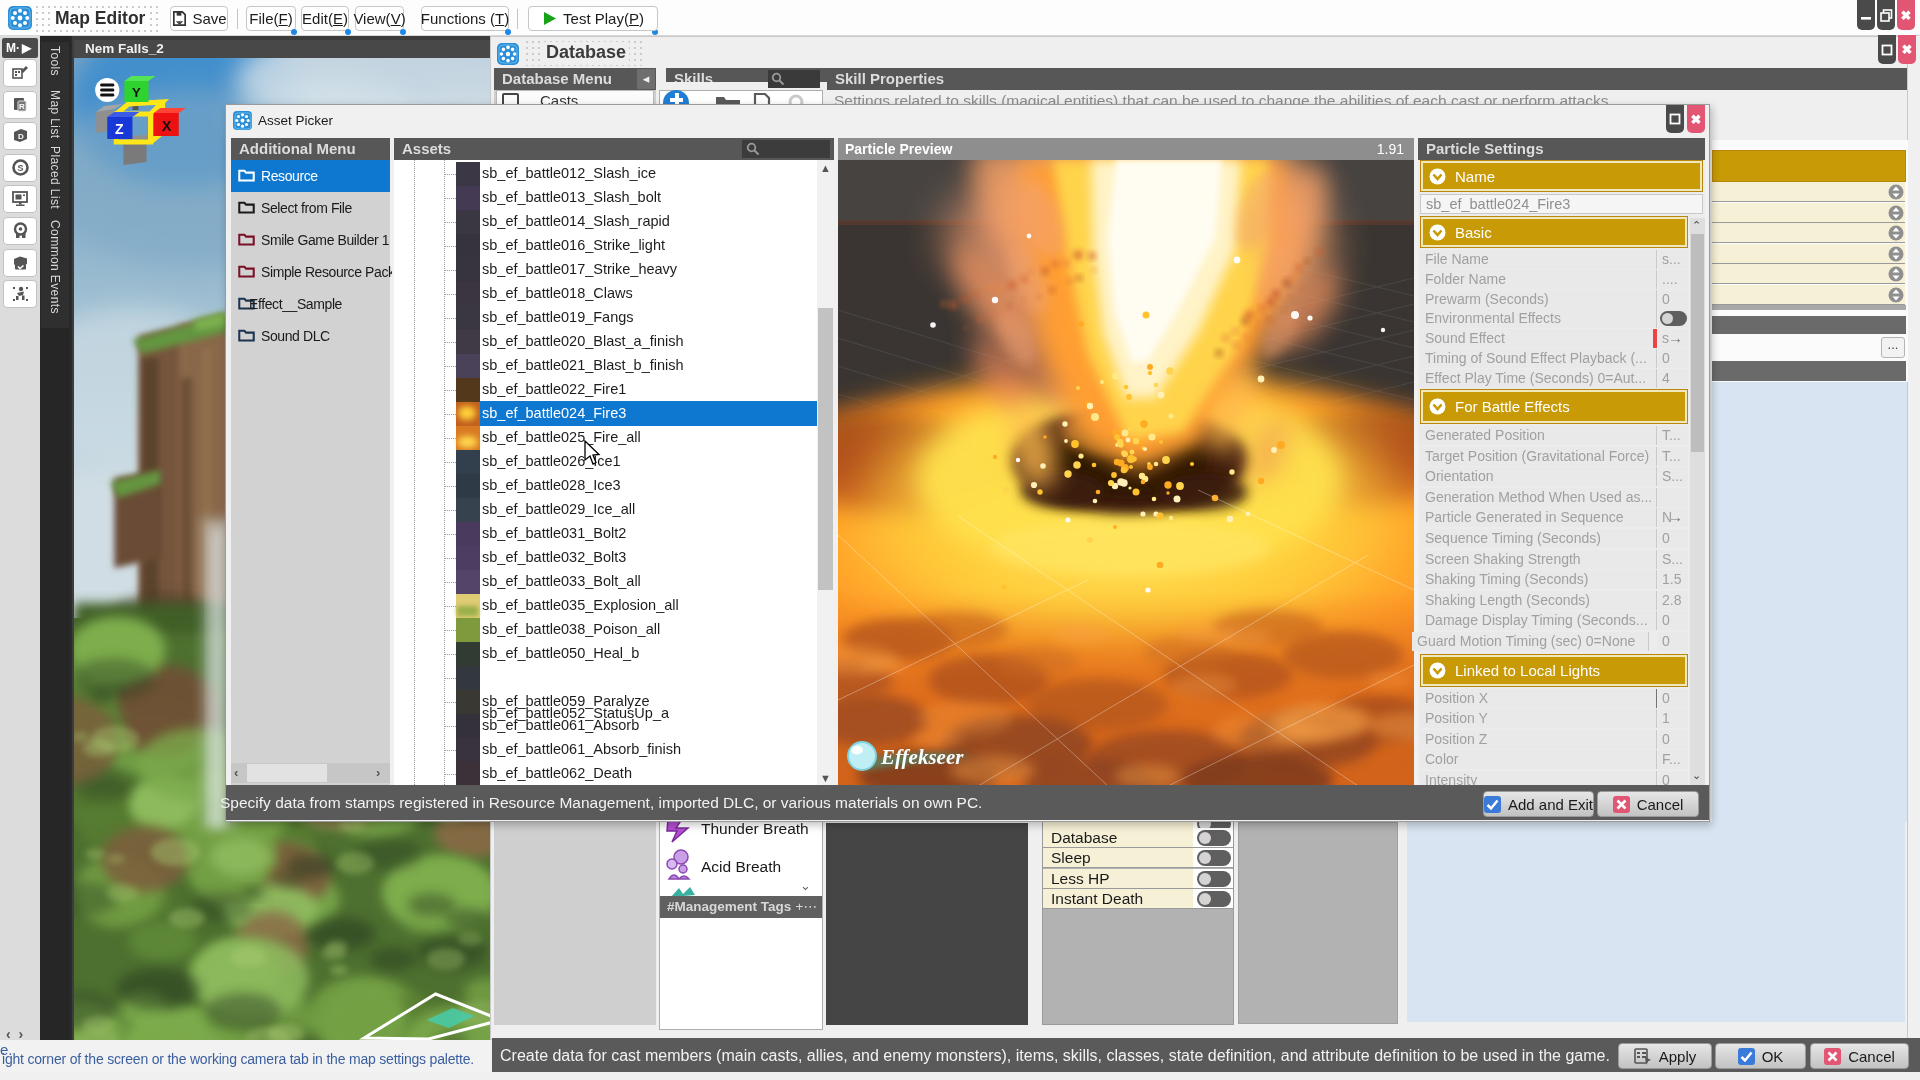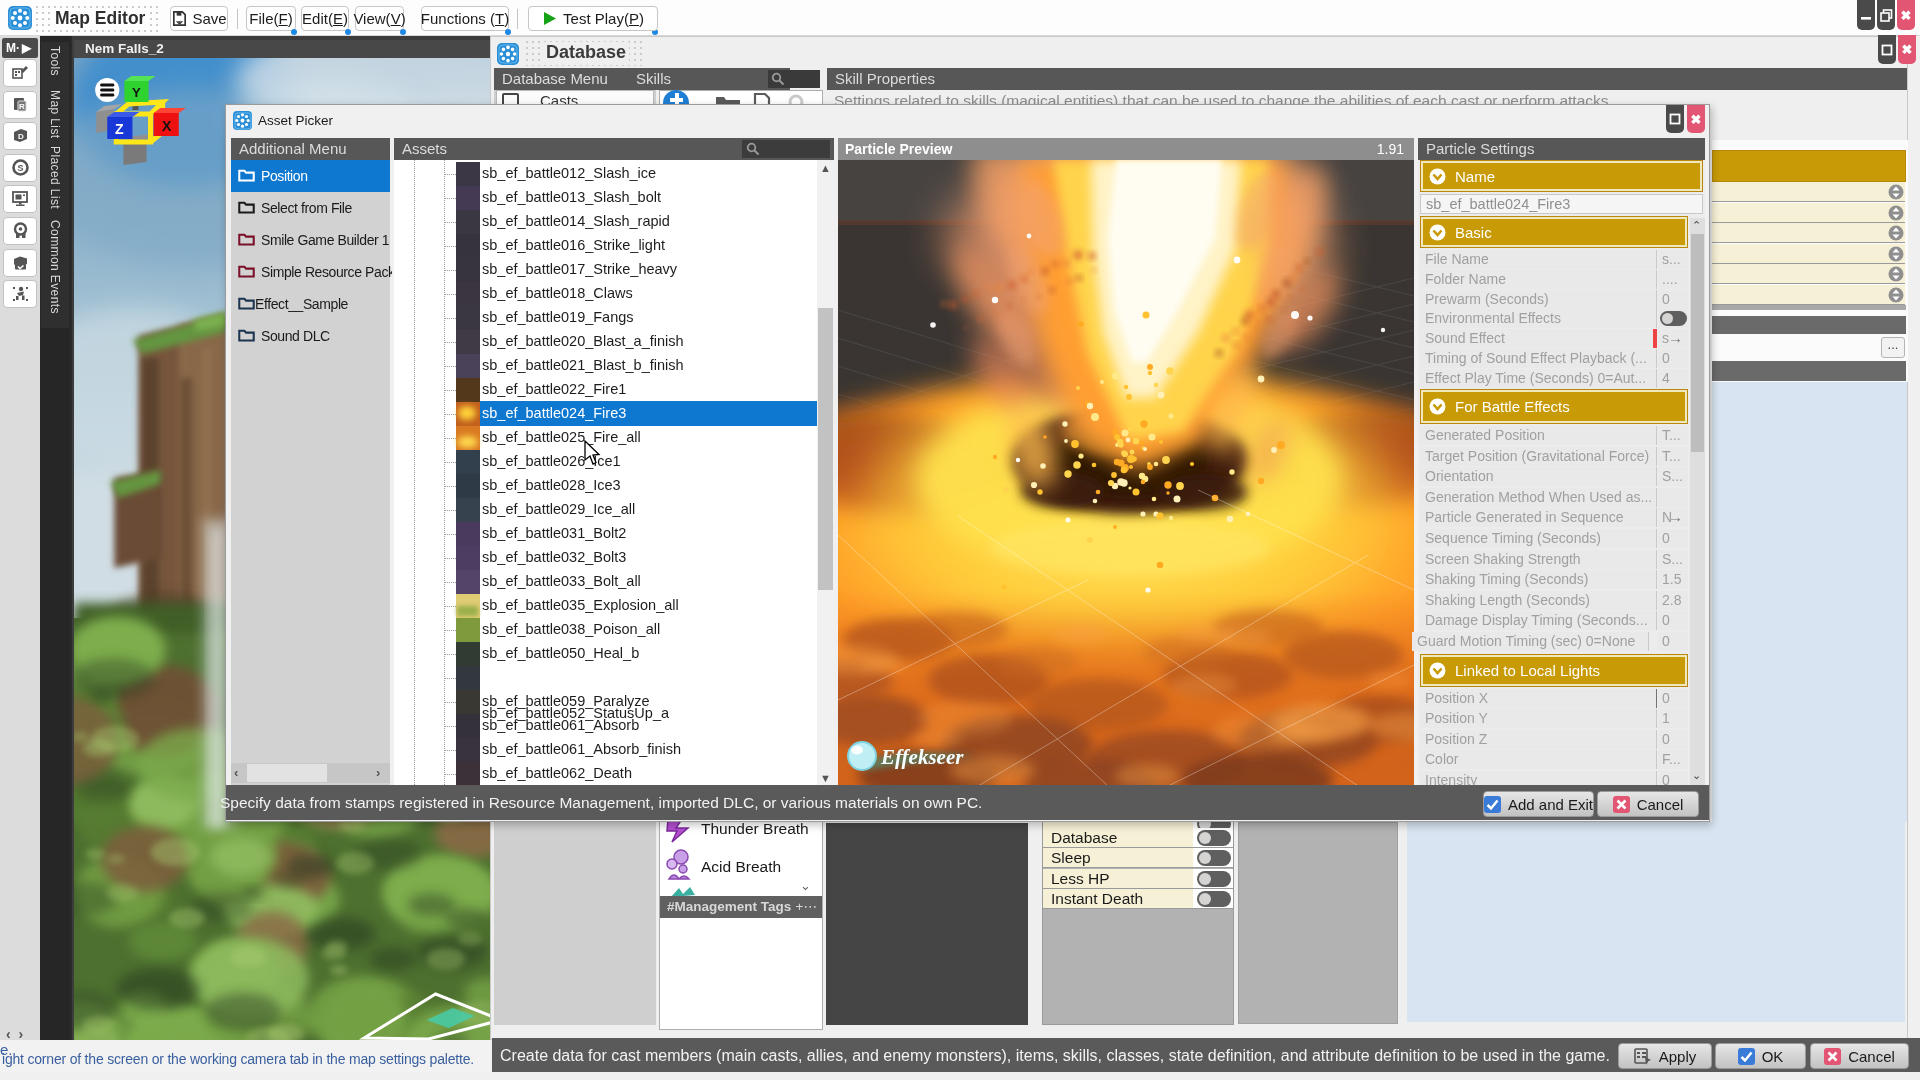--- a/index.html
+++ b/index.html
@@ -1,17 +1,17 @@
 <!DOCTYPE html>
 <html><head><meta charset="utf-8"><style>
 *{margin:0;padding:0;box-sizing:border-box}
 html,body{width:1920px;height:1080px;overflow:hidden;background:#f0f0f0;
  font-family:"Liberation Sans",sans-serif;-webkit-font-smoothing:antialiased}
 .a{position:absolute}
-.hd{background:#575757;color:#dcdcdc;font-weight:normal;font-size:15px;line-height:22px;padding-left:8px;white-space:nowrap;overflow:hidden}
+.hd{background:#575757;color:#dcdcdc;font-weight:bold;font-size:15px;line-height:22px;padding-left:8px;white-space:nowrap;overflow:hidden}
 .dots{background-image:radial-gradient(circle,#cbcbcb 1px,rgba(0,0,0,0) 1.2px);background-size:6px 6px}
 .btn{background:#fff;border:1px solid #c6c6c6;border-radius:4px;font-size:15px;color:#1c1c1c;
  display:flex;align-items:center;justify-content:center;white-space:nowrap}
 .wbtn{border-radius:0 0 5px 5px;display:flex;align-items:center;justify-content:center}
 .gold{background:#c79a06;border:1px solid #b8860b;box-shadow:inset 0 0 0 2px #f1e7bd;color:#fff;
  font-size:15px;display:flex;align-items:center;white-space:nowrap}
 .srow{background:#e9e9e9;color:#a0a0a0;font-size:14px;white-space:nowrap;overflow:hidden}
 .cream{background:#f6f1d6;border-bottom:1px solid #9a9a9a;color:#1a1a1a;font-size:15.5px;line-height:20px;padding-left:8px;white-space:nowrap;overflow:hidden}
 .tgl{position:absolute;width:34px;height:16px;border-radius:8px;background:#5f5f5f}
 .tgl i{position:absolute;left:2px;top:2px;width:12px;height:12px;border-radius:6px;background:#d6d3d3}
@@ -81,21 +81,21 @@
 <div class="a dots" style="left:524px;top:39px;width:122px;height:27px"></div>
 <div class="a" style="left:543px;top:42px;font-size:18px;font-weight:bold;color:#3b3b3b;background:#efefef;padding:0 3px">Database</div>
 <div class="a wbtn" style="left:1878px;top:35px;width:18px;height:29px;background:#4a4a4a">
     <svg width="12" height="12">
       <rect x="1.5" y="1.5" width="9" height="9" fill="none" stroke="#fff" stroke-width="1.8"></rect>
     </svg>
   </div>
 <div class="a wbtn" style="left:1898px;top:35px;width:18px;height:29px;background:#e25573;color:#fff;font-weight:bold;font-size:13px">✖</div>
 <div class="a hd" style="left:494px;top:68px;width:162px;height:22px">Database Menu</div>
 <div class="a" style="left:637px;top:69px;width:18px;height:20px;background:#6e6e6e;color:#eee;text-align:center;line-height:19px;font-size:13px">◂</div>
-<div class="a hd" style="left:628px;top:68px;width:162px;height:22px">Skills</div>
+<div class="a hd" style="left:666px;top:68px;width:162px;height:14px">Skills</div>
 <div class="a" style="left:768px;top:70px;width:52px;height:18px;background:#3a3a3a"></div>
 <svg class="a" style="left:771px;top:72px" width="14" height="14" viewBox="0 0 14 14">
     <circle cx="5.5" cy="5.5" r="3.8" fill="none" stroke="#999" stroke-width="1.8"></circle>
     <line x1="8.5" y1="8.5" x2="12.5" y2="12.5" stroke="#999" stroke-width="2"></line>
   </svg>
 <div class="a hd" style="left:827px;top:68px;width:1080px;height:22px">Skill Properties</div>
 <div class="a" style="left:494px;top:90px;width:162px;height:935px;background:#cfcfcf"></div>
 <div class="a" style="left:496px;top:90px;width:158px;height:17px;background:#fbfbfb;border:1px solid #b8b8b8;border-bottom:none"></div>
 <div class="a" style="left:502px;top:93px;width:17px;height:14px;border:2px solid #444;border-radius:2px"></div>
 <div class="a" style="left:540px;top:92px;font-size:15px;color:#333">Casts</div>
@@ -501,37 +501,37 @@
     <circle cx="5.5" cy="5.5" r="3.8" fill="none" stroke="#999" stroke-width="1.8"></circle>
     <line x1="8.5" y1="8.5" x2="12.5" y2="12.5" stroke="#999" stroke-width="2"></line>
   </svg>
 <div class="a" style="left:838px;top:138px;width:576px;height:22px;background:#8e8e8e;color:#fff;font-weight:bold;font-size:14px;line-height:22px;padding-left:7px">Particle Preview<span style="position:absolute;right:10px;font-weight:normal">1.91</span></div>
 <div class="a hd" style="left:1418px;top:138px;width:287px;height:22px">Particle Settings</div>
 <div class="a" style="left:231px;top:160px;width:159px;height:626px;background:#d2d2d2"></div>
 <div class="a" style="left:231px;top:160px;width:159px;height:32px;background:#0e78d1"></div>
 <svg class="a" style="left:238px;top:168px" width="17" height="14" viewBox="0 0 20 16">
     <path d="M1.5 14.5 L1.5 3 L7.5 3 L9.5 5.2 L18.5 5.2 L18.5 14.5 Z" fill="none" stroke="#ffffff" stroke-width="2.4"></path>
   </svg>
-<div class="a" style="left:261px;top:168px;font-size:14px;letter-spacing:-0.4px;color:#ffffff;white-space:nowrap;width:131px;overflow:hidden">Position</div>
+<div class="a" style="left:261px;top:168px;font-size:14px;letter-spacing:-0.4px;color:#ffffff;white-space:nowrap;width:131px;overflow:hidden">Resource</div>
 <svg class="a" style="left:238px;top:200px" width="17" height="14" viewBox="0 0 20 16">
     <path d="M1.5 14.5 L1.5 3 L7.5 3 L9.5 5.2 L18.5 5.2 L18.5 14.5 Z" fill="none" stroke="#1a1a1a" stroke-width="2.4"></path>
   </svg>
 <div class="a" style="left:261px;top:200px;font-size:14px;letter-spacing:-0.4px;color:#1a1a1a;white-space:nowrap;width:131px;overflow:hidden">Select from File</div>
 <svg class="a" style="left:238px;top:232px" width="17" height="14" viewBox="0 0 20 16">
     <path d="M1.5 14.5 L1.5 3 L7.5 3 L9.5 5.2 L18.5 5.2 L18.5 14.5 Z" fill="none" stroke="#7a1028" stroke-width="2.4"></path>
   </svg>
 <div class="a" style="left:261px;top:232px;font-size:14px;letter-spacing:-0.4px;color:#1a1a1a;white-space:nowrap;width:131px;overflow:hidden">Smile Game Builder 1</div>
 <svg class="a" style="left:238px;top:264px" width="17" height="14" viewBox="0 0 20 16">
     <path d="M1.5 14.5 L1.5 3 L7.5 3 L9.5 5.2 L18.5 5.2 L18.5 14.5 Z" fill="none" stroke="#7a1028" stroke-width="2.4"></path>
   </svg>
 <div class="a" style="left:261px;top:264px;font-size:14px;letter-spacing:-0.4px;color:#1a1a1a;white-space:nowrap;width:131px;overflow:hidden">Simple Resource Pack</div>
 <svg class="a" style="left:238px;top:296px" width="17" height="14" viewBox="0 0 20 16">
     <path d="M1.5 14.5 L1.5 3 L7.5 3 L9.5 5.2 L18.5 5.2 L18.5 14.5 Z" fill="none" stroke="#1c3350" stroke-width="2.4"></path>
   </svg>
-<div class="a" style="left:255px;top:296px;font-size:14px;letter-spacing:-0.4px;color:#1a1a1a;white-space:nowrap;width:131px;overflow:hidden">Effect__Sample</div>
+<div class="a" style="left:249px;top:296px;font-size:14px;letter-spacing:-0.4px;color:#1a1a1a;white-space:nowrap;width:131px;overflow:hidden">Effect__Sample</div>
 <svg class="a" style="left:238px;top:328px" width="17" height="14" viewBox="0 0 20 16">
     <path d="M1.5 14.5 L1.5 3 L7.5 3 L9.5 5.2 L18.5 5.2 L18.5 14.5 Z" fill="none" stroke="#1c3350" stroke-width="2.4"></path>
   </svg>
 <div class="a" style="left:261px;top:328px;font-size:14px;letter-spacing:-0.4px;color:#1a1a1a;white-space:nowrap;width:131px;overflow:hidden">Sound DLC</div>
 <div class="a" style="left:231px;top:763px;width:159px;height:20px;background:#c6c6c6"></div>
 <div class="a" style="left:234px;top:765px;font-size:13px;color:#555;font-weight:bold">‹</div>
 <div class="a" style="left:376px;top:765px;font-size:13px;color:#555;font-weight:bold">›</div>
 <div class="a" style="left:247px;top:764px;width:80px;height:18px;background:#e2e2e2"></div>
 <div class="a" style="left:394px;top:160px;width:440px;height:627px;background:#ffffff"></div>
 <div class="a" style="left:414px;top:160px;width:1px;height:627px;border-left:1px dotted #999"></div>

